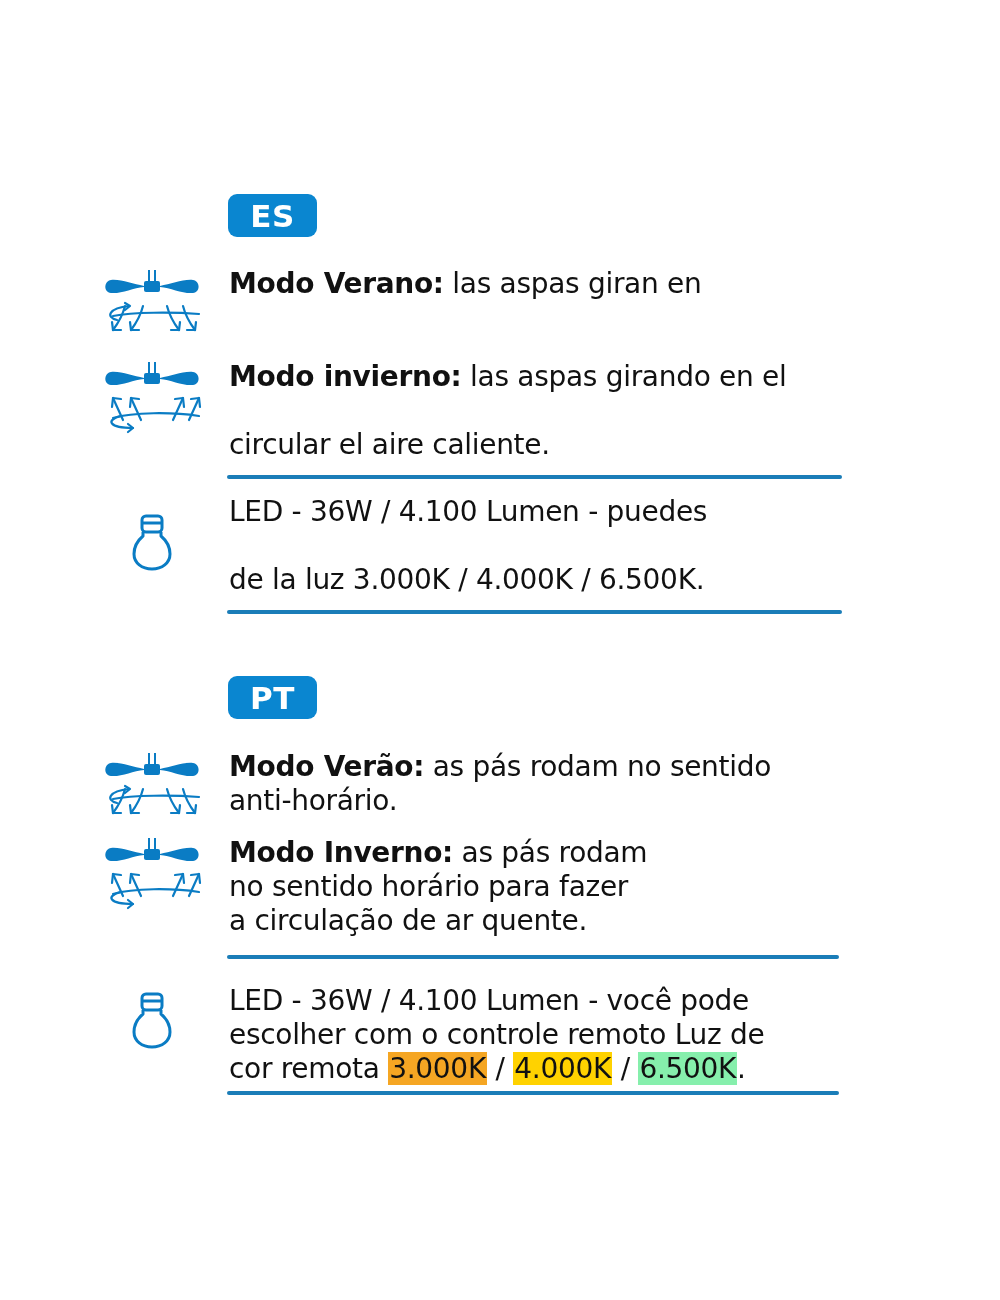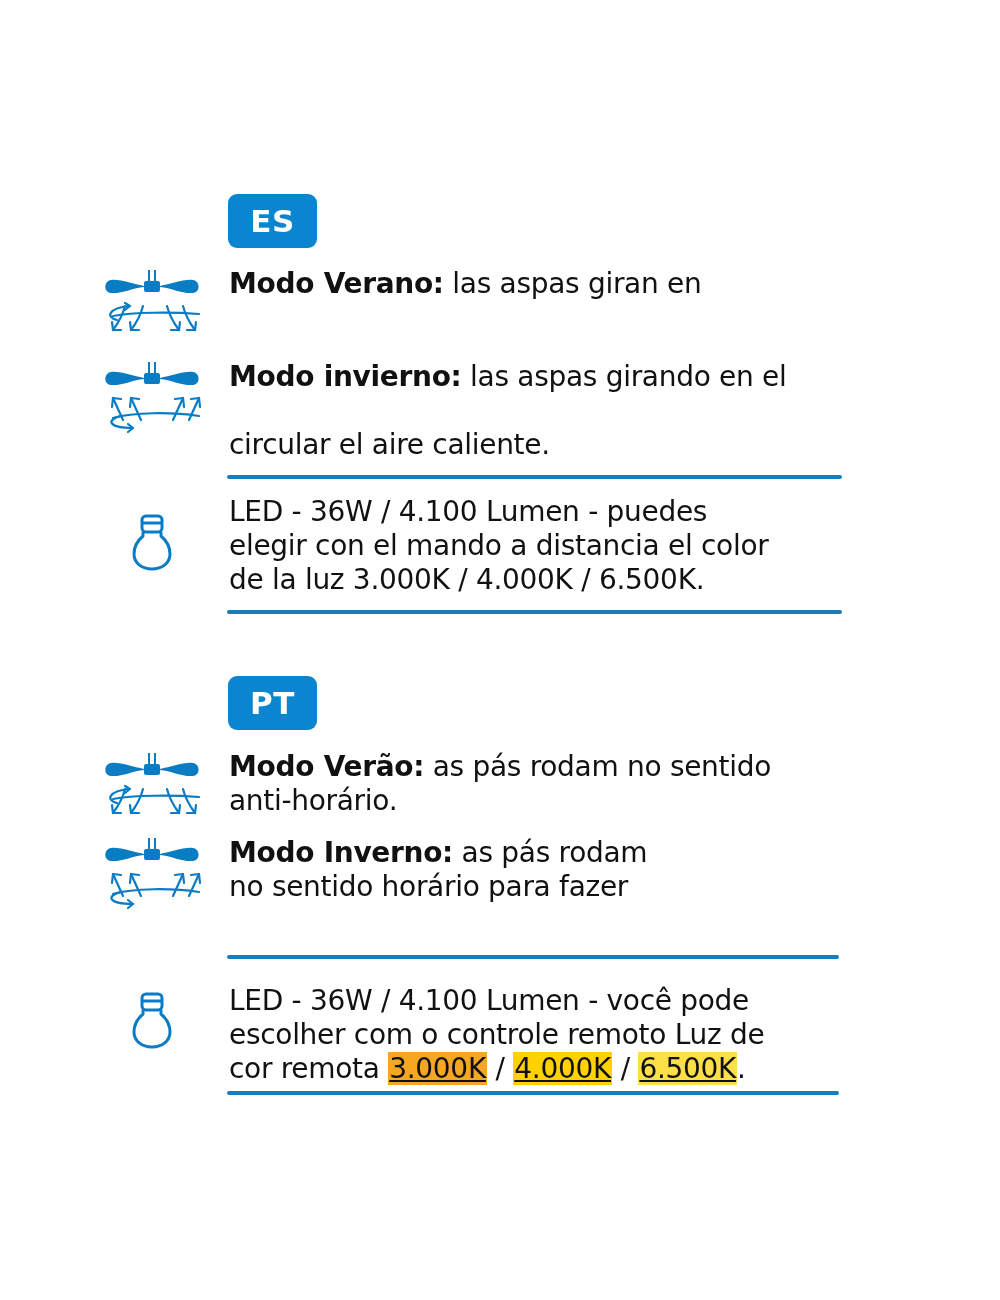--- a/index.html
+++ b/index.html
@@ -1,26 +1,26 @@
 <!DOCTYPE html>
 <html><head>
 <meta charset="utf-8">
 <style>
   html, body { margin: 0; padding: 0; background: #ffffff; }
   body { width: 1000px; height: 1300px; position: relative; overflow: hidden;
          font-family: "DejaVu Sans", "Liberation Sans", sans-serif; color: #111111; }
-  .badge { position: absolute; left: 228px; width: 89px; height: 54px; border-radius: 9px;
+  .badge { position: absolute; left: 228px; width: 89px; height: 43px; border-radius: 9px;
            background: #0a86d0; color: #ffffff; font-weight: bold; font-size: 31px;
            display: flex; align-items: center; justify-content: center; letter-spacing: 0.5px; }
   .text { position: absolute; left: 229px; font-size: 28px; line-height: 34px; letter-spacing: -0.3px;
           font-family: "DejaVu Sans", sans-serif; font-weight: normal; white-space: nowrap; }
   .text b { font-weight: bold; margin-top: 16px; }
   .icon { position: absolute; }
   .divider { position: absolute; left: 227px; width: 615px; height: 4px; background: #1a7db8; border-radius: 2px; }
-  .hl { padding: 0 1px; color: #111; text-decoration: underline; }
+  .hl { padding: 0 1px; color: #111; }
 </style>
 </head>
 <body>
 
 <svg width="0" height="0" style="position:absolute">
   <defs>
     <g id="fan-body">
       <line x1="46" y1="0" x2="46" y2="12" stroke="#0a7cc4" stroke-width="2"></line>
       <line x1="52" y1="0" x2="52" y2="12" stroke="#0a7cc4" stroke-width="2"></line>
       <rect x="41" y="11" width="16" height="11" rx="2" fill="#0a7cc4"></rect>
@@ -78,21 +78,21 @@
 
 <svg class="icon" style="left:130px;top:512px" width="44" height="60" viewBox="0 0 44 60">
   <g fill="none" stroke="#0a7cc4" stroke-width="3" stroke-linejoin="round">
     <rect x="12" y="4" width="20" height="16" rx="4"></rect>
     <line x1="12" y1="11" x2="32" y2="11"></line>
     <path d="M13 20 L13 24 C6 30, 4 36, 4 42 C4 51, 12 57, 22 57 C32 57, 40 51, 40 42 C40 36, 38 30, 31 24 L31 20"></path>
   </g>
 </svg>
 <div class="text" style="top:495px">
   <span>LED - 36W / 4.100 Lumen - puedes</span><br>
-  <span>elegir con el mando a distancia el color</span><br>
+  <br>
   <span>de la luz 3.000K / 4.000K / 6.500K.</span>
 </div>
 
 <div class="divider" style="top:610px"></div>
 
 <div class="badge" style="top:676px">PT</div>
 
 <svg class="icon" style="left:103px;top:753px" width="100" height="68" viewBox="0 0 100 68">
   <use href="#fan-body"></use>
   <g fill="none" stroke="#0a7cc4" stroke-width="2.2" stroke-linecap="round" stroke-linejoin="round">
@@ -126,30 +126,31 @@
     <path d="M96 36 L86 58"></path>
       <path d="M97 45 L96 36 L88 37"></path>
     <path d="M10 56 C30 50, 70 50, 96 54"></path>
     <path d="M18 54 C2 58, 6 66, 30 66"></path>
       <path d="M25 62 L30 66 L25 70"></path>
   </g>
 </svg>
 <div class="text" style="top:836px">
   <b>Modo Inverno:</b> <span>as pás rodam</span><br>
   <span>no sentido horário para fazer</span><br>
+  <span>a circulação de ar quente.</span>
 </div>
 
 <div class="divider" style="top:955px;width:612px"></div>
 
 <svg class="icon" style="left:130px;top:990px" width="44" height="60" viewBox="0 0 44 60">
   <g fill="none" stroke="#0a7cc4" stroke-width="3" stroke-linejoin="round">
     <rect x="12" y="4" width="20" height="16" rx="4"></rect>
     <line x1="12" y1="11" x2="32" y2="11"></line>
     <path d="M13 20 L13 24 C6 30, 4 36, 4 42 C4 51, 12 57, 22 57 C32 57, 40 51, 40 42 C40 36, 38 30, 31 24 L31 20"></path>
   </g>
 </svg>
 <div class="text" style="top:984px">
   <span>LED - 36W / 4.100 Lumen - você pode</span><br>
   <span>escolher com o controle remoto Luz de</span><br>
-  <span>cor remota </span><span class="hl" style="background:#f5a623">3.000K</span><span> / </span><span class="hl" style="background:#ffd200">4.000K</span><span> / </span><span class="hl" style="background:#fde047">6.500K</span><span>.</span>
+  <span>cor remota </span><span class="hl" style="background:#f5a623">3.000K</span><span> / </span><span class="hl" style="background:#ffd200">4.000K</span><span> / </span><span class="hl" style="background:#86efac">6.500K</span><span>.</span>
 </div>
 
 <div class="divider" style="top:1091px;width:612px"></div>
 
 </body></html>

